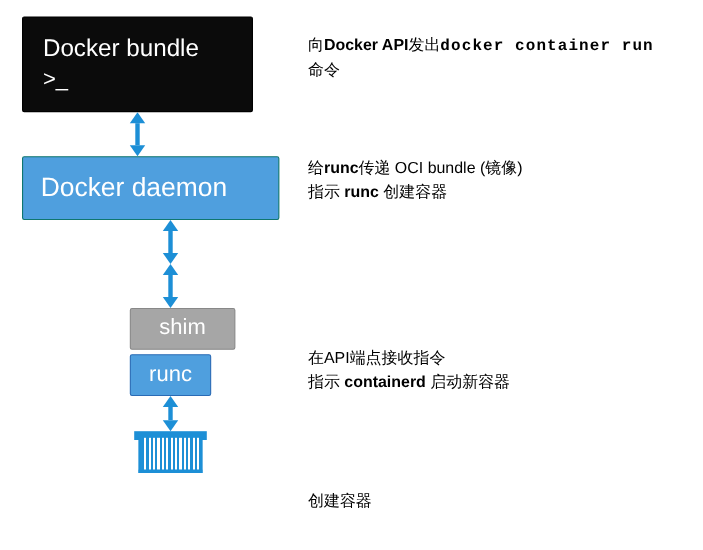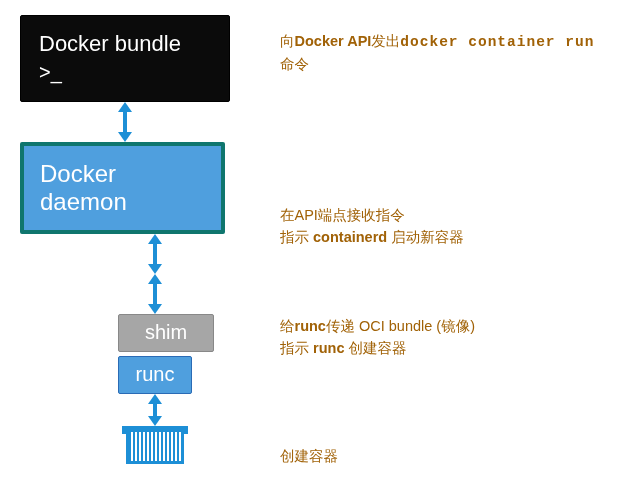--- a/index.html
+++ b/index.html
@@ -32,24 +32,24 @@
     padding: 14px 18px 16px 18px;
     font-size: 22px;
     width: 210px;
     border: 1px solid #000;
     line-height: 1.3;
   }
   .client-box .prompt { font-size: 20px; }
   .daemon-box {
     background: #4f9fde;
     color: #fff;
-    border: 4px solid #0f766e;
+    border: 1px solid #0f766e;
     padding: 14px 16px;
     font-size: 24px;
-    width: 205px;
+    width: 234px;
   }
   .containerd-box {
     background: #4f9fde;
     border: 1px solid #2a6bb5;
     width: 190px;
     height: 48px;
     margin-left: 40px;
     display: flex;
     align-items: center;
     justify-content: center;
@@ -153,21 +153,21 @@
   }
   .container-icon .lid {
     position: absolute;
     left: 4px; right: 4px; top: 0;
     height: 8px;
     background: #1d8fd6;
   }
 
   .desc {
     font-size: 14.5px;
-    color: #a16207;
+    color: #000000;
     line-height: 1.55;
   }
   .desc b { font-weight: bold; }
   .desc .mono { font-family: "Courier New", monospace; font-weight: bold; letter-spacing: 1px; }
 
   .desc-block-1 { margin-top: 15px; }
   .desc-block-2 { margin-top: 128px; }
   .desc-block-3 { margin-top: 66px; }
   .desc-block-4 { margin-top: 85px; }
 </style>
@@ -235,27 +235,27 @@
 
 </div>
 
 <div class="col-right">
 
   <div class="desc desc-block-1">
     <span>向</span><b>Docker API</b><span>发出</span><span class="mono">docker container run</span><br>
     <span>命令</span>
   </div>
 
+  <div class="desc desc-block-3">
+    <span>给</span><b>runc</b><span>传递 OCI bundle (镜像)</span><br>
+    <span>指示</span> <b>runc</b> <span>创建容器</span>
+  </div>
+
   <div class="desc desc-block-2">
     <span>在API端点接收指令</span><br>
     <span>指示</span> <b>containerd</b> <span>启动新容器</span>
   </div>
 
-  <div class="desc desc-block-3">
-    <span>给</span><b>runc</b><span>传递 OCI bundle (镜像)</span><br>
-    <span>指示</span> <b>runc</b> <span>创建容器</span>
-  </div>
-
   <div class="desc desc-block-4">
     <span>创建容器</span>
   </div>
 
 </div>
 
 </body></html>

